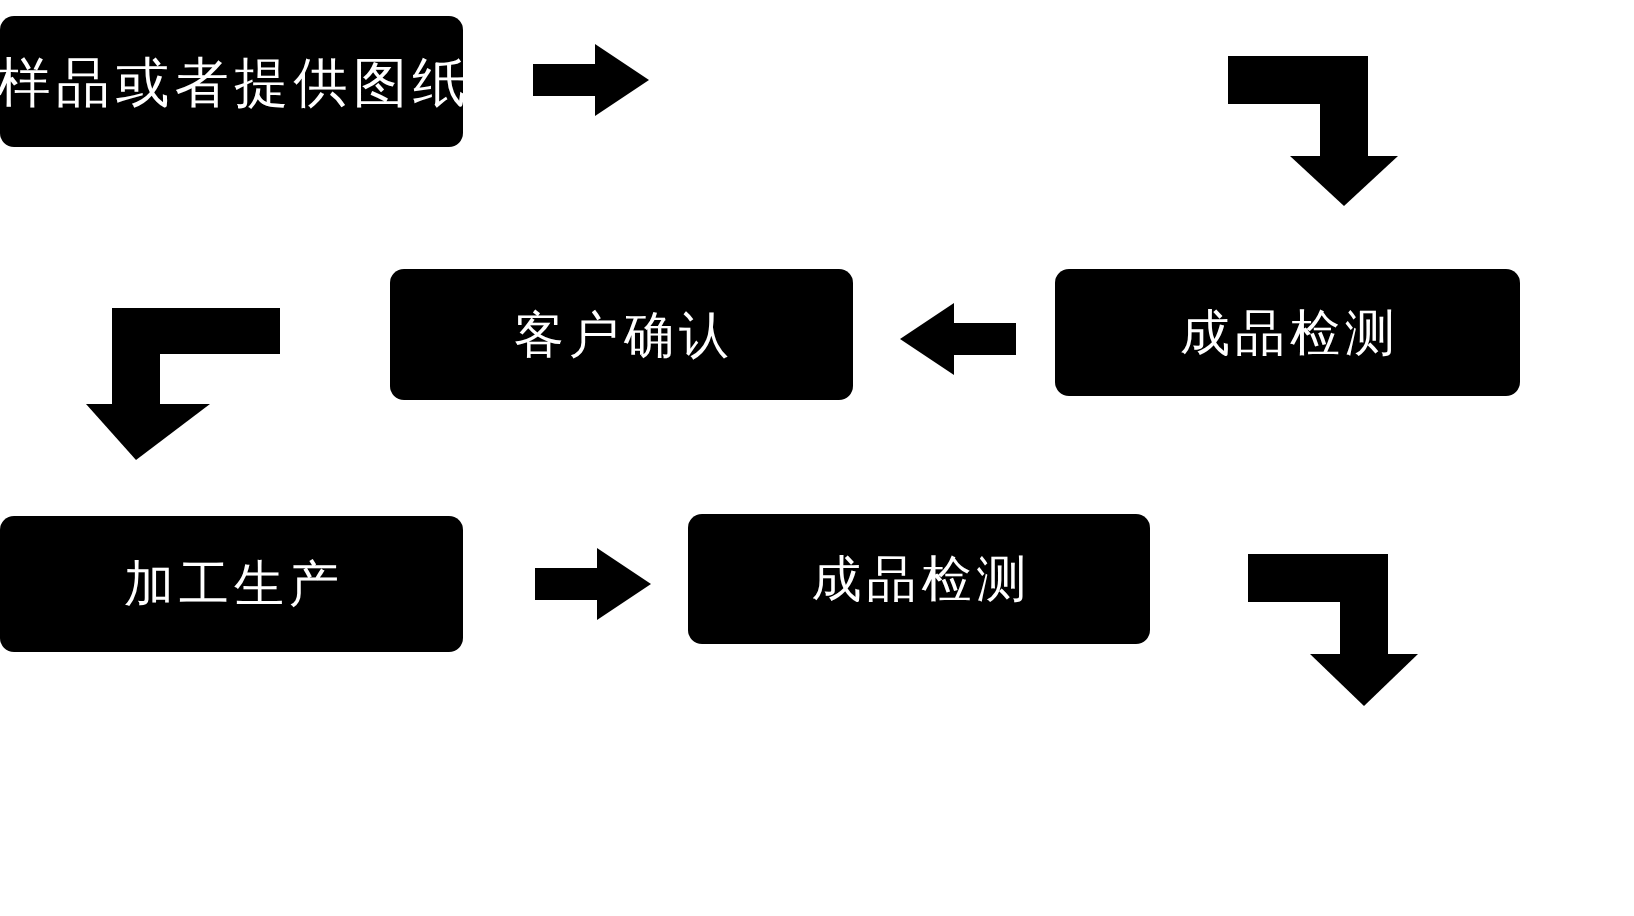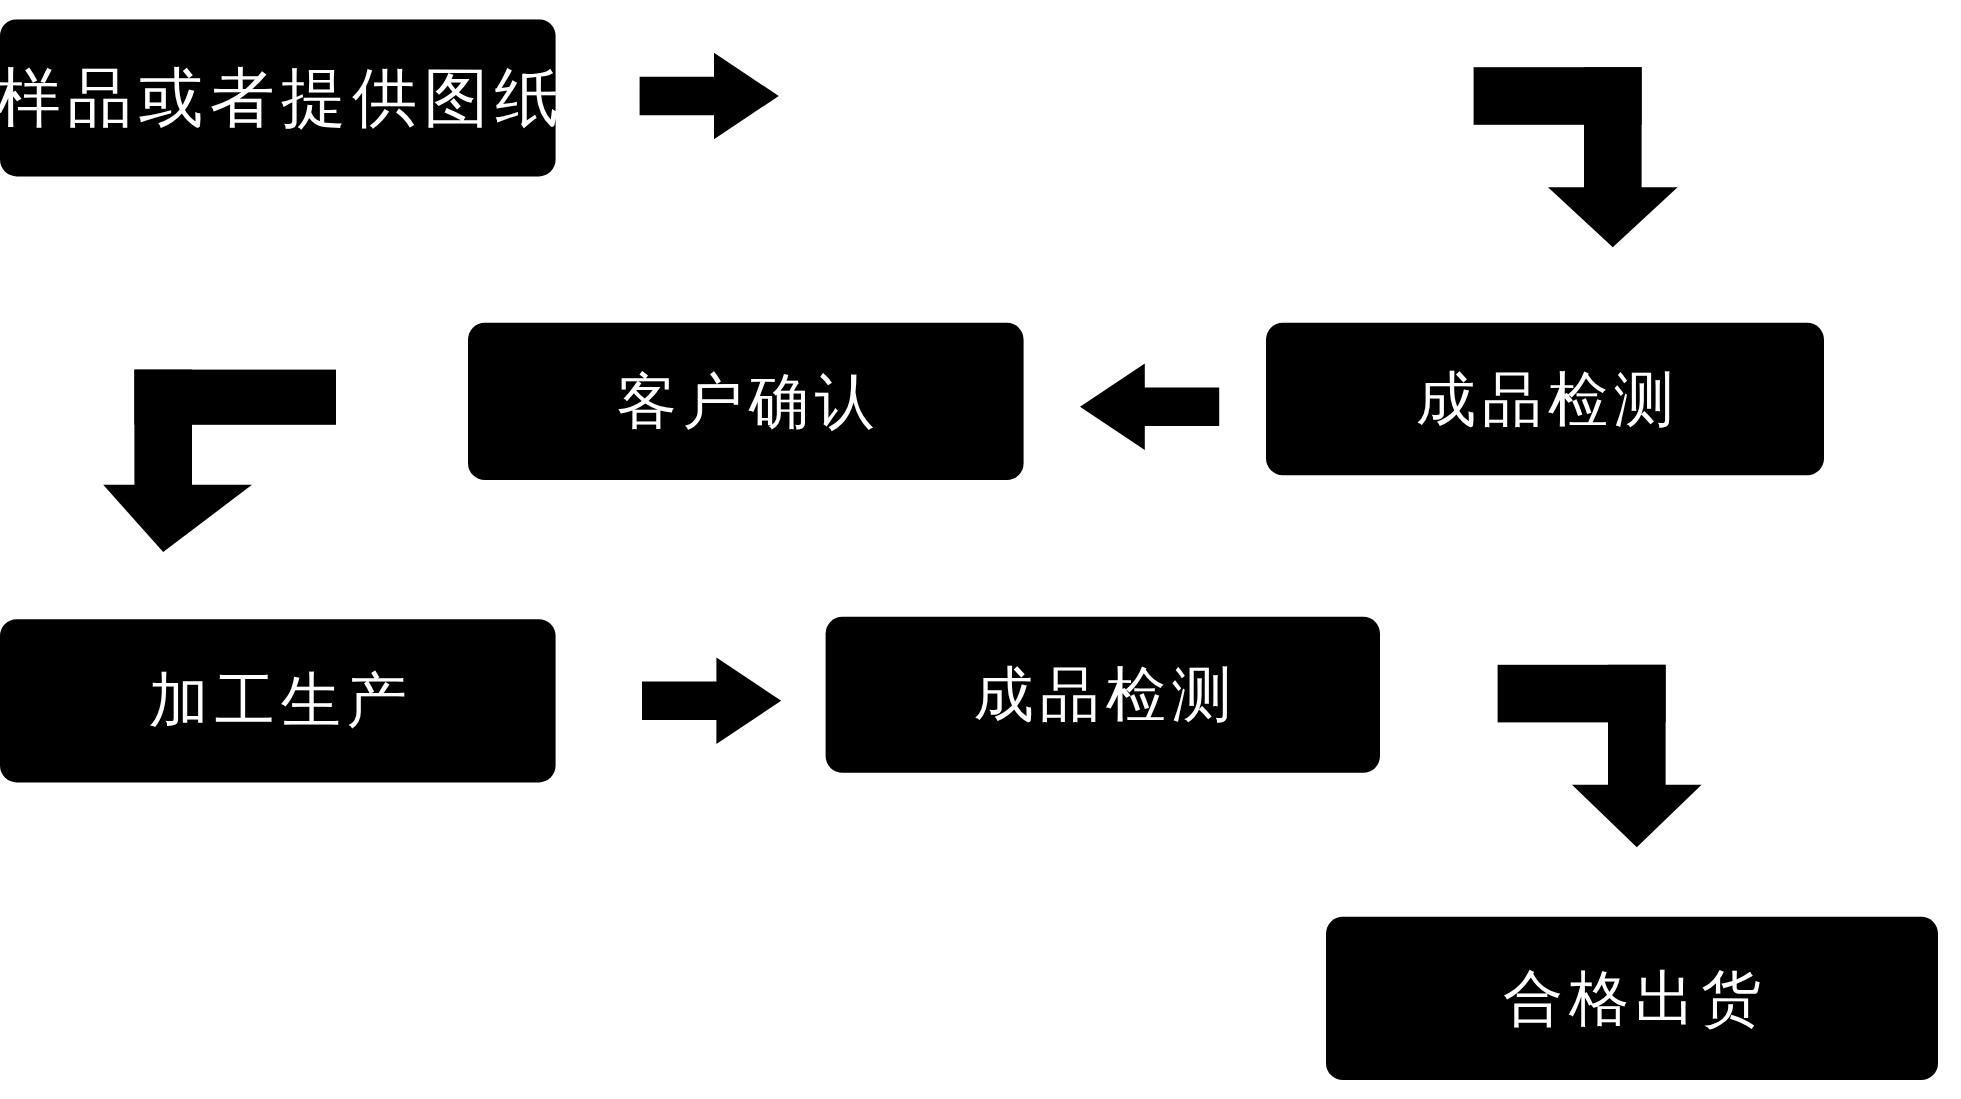--- a/index.html
+++ b/index.html
@@ -65,23 +65,20 @@
   </div>
 
   <div class="node" id="node-processing-production" style="left: 0px; top: 500px; width: 463px; height: 136px; font-size: 50px; background: rgb(0, 0, 0); color: rgb(255, 255, 255);">
     <span class="node-label">加工生产</span>
   </div>
 
   <div class="node" id="node-finished-inspection" style="left: 688px; top: 498px; width: 462px; height: 130px; font-size: 50px; background: rgb(0, 0, 0); color: rgb(255, 255, 255);">
     <span class="node-label">成品检测</span>
   </div>
 
-  <div class="node" id="node-qualified-shipment" style="left: 1105px; top: 748px; width: 510px; height: 136px; font-size: 50px; background: rgb(0, 0, 0); color: rgb(255, 255, 255);">
-    <span class="node-label">合格出货</span>
-  </div>
 
   <div class="arrow" id="arrow-sample-to-payment" style="left: 533px; top: 28px; width: 116px; height: 72px;">
     <svg viewBox="0 0 116 72" preserveAspectRatio="none">
       <polygon points="0,20 62,20 62,0 116,36 62,72 62,52 0,52" fill="#000000"></polygon>
     </svg>
   </div>
 
   <div class="arrow" id="arrow-payment-to-drawing" style="left: 1228px; top: 40px; width: 140px; height: 150px;">
     <svg viewBox="0 0 140 150" preserveAspectRatio="none">
       <polygon points="0,0 140,0 140,108 168,108 70,150 -28,108 0,108 0,54 0,54" fill="none"></polygon>

